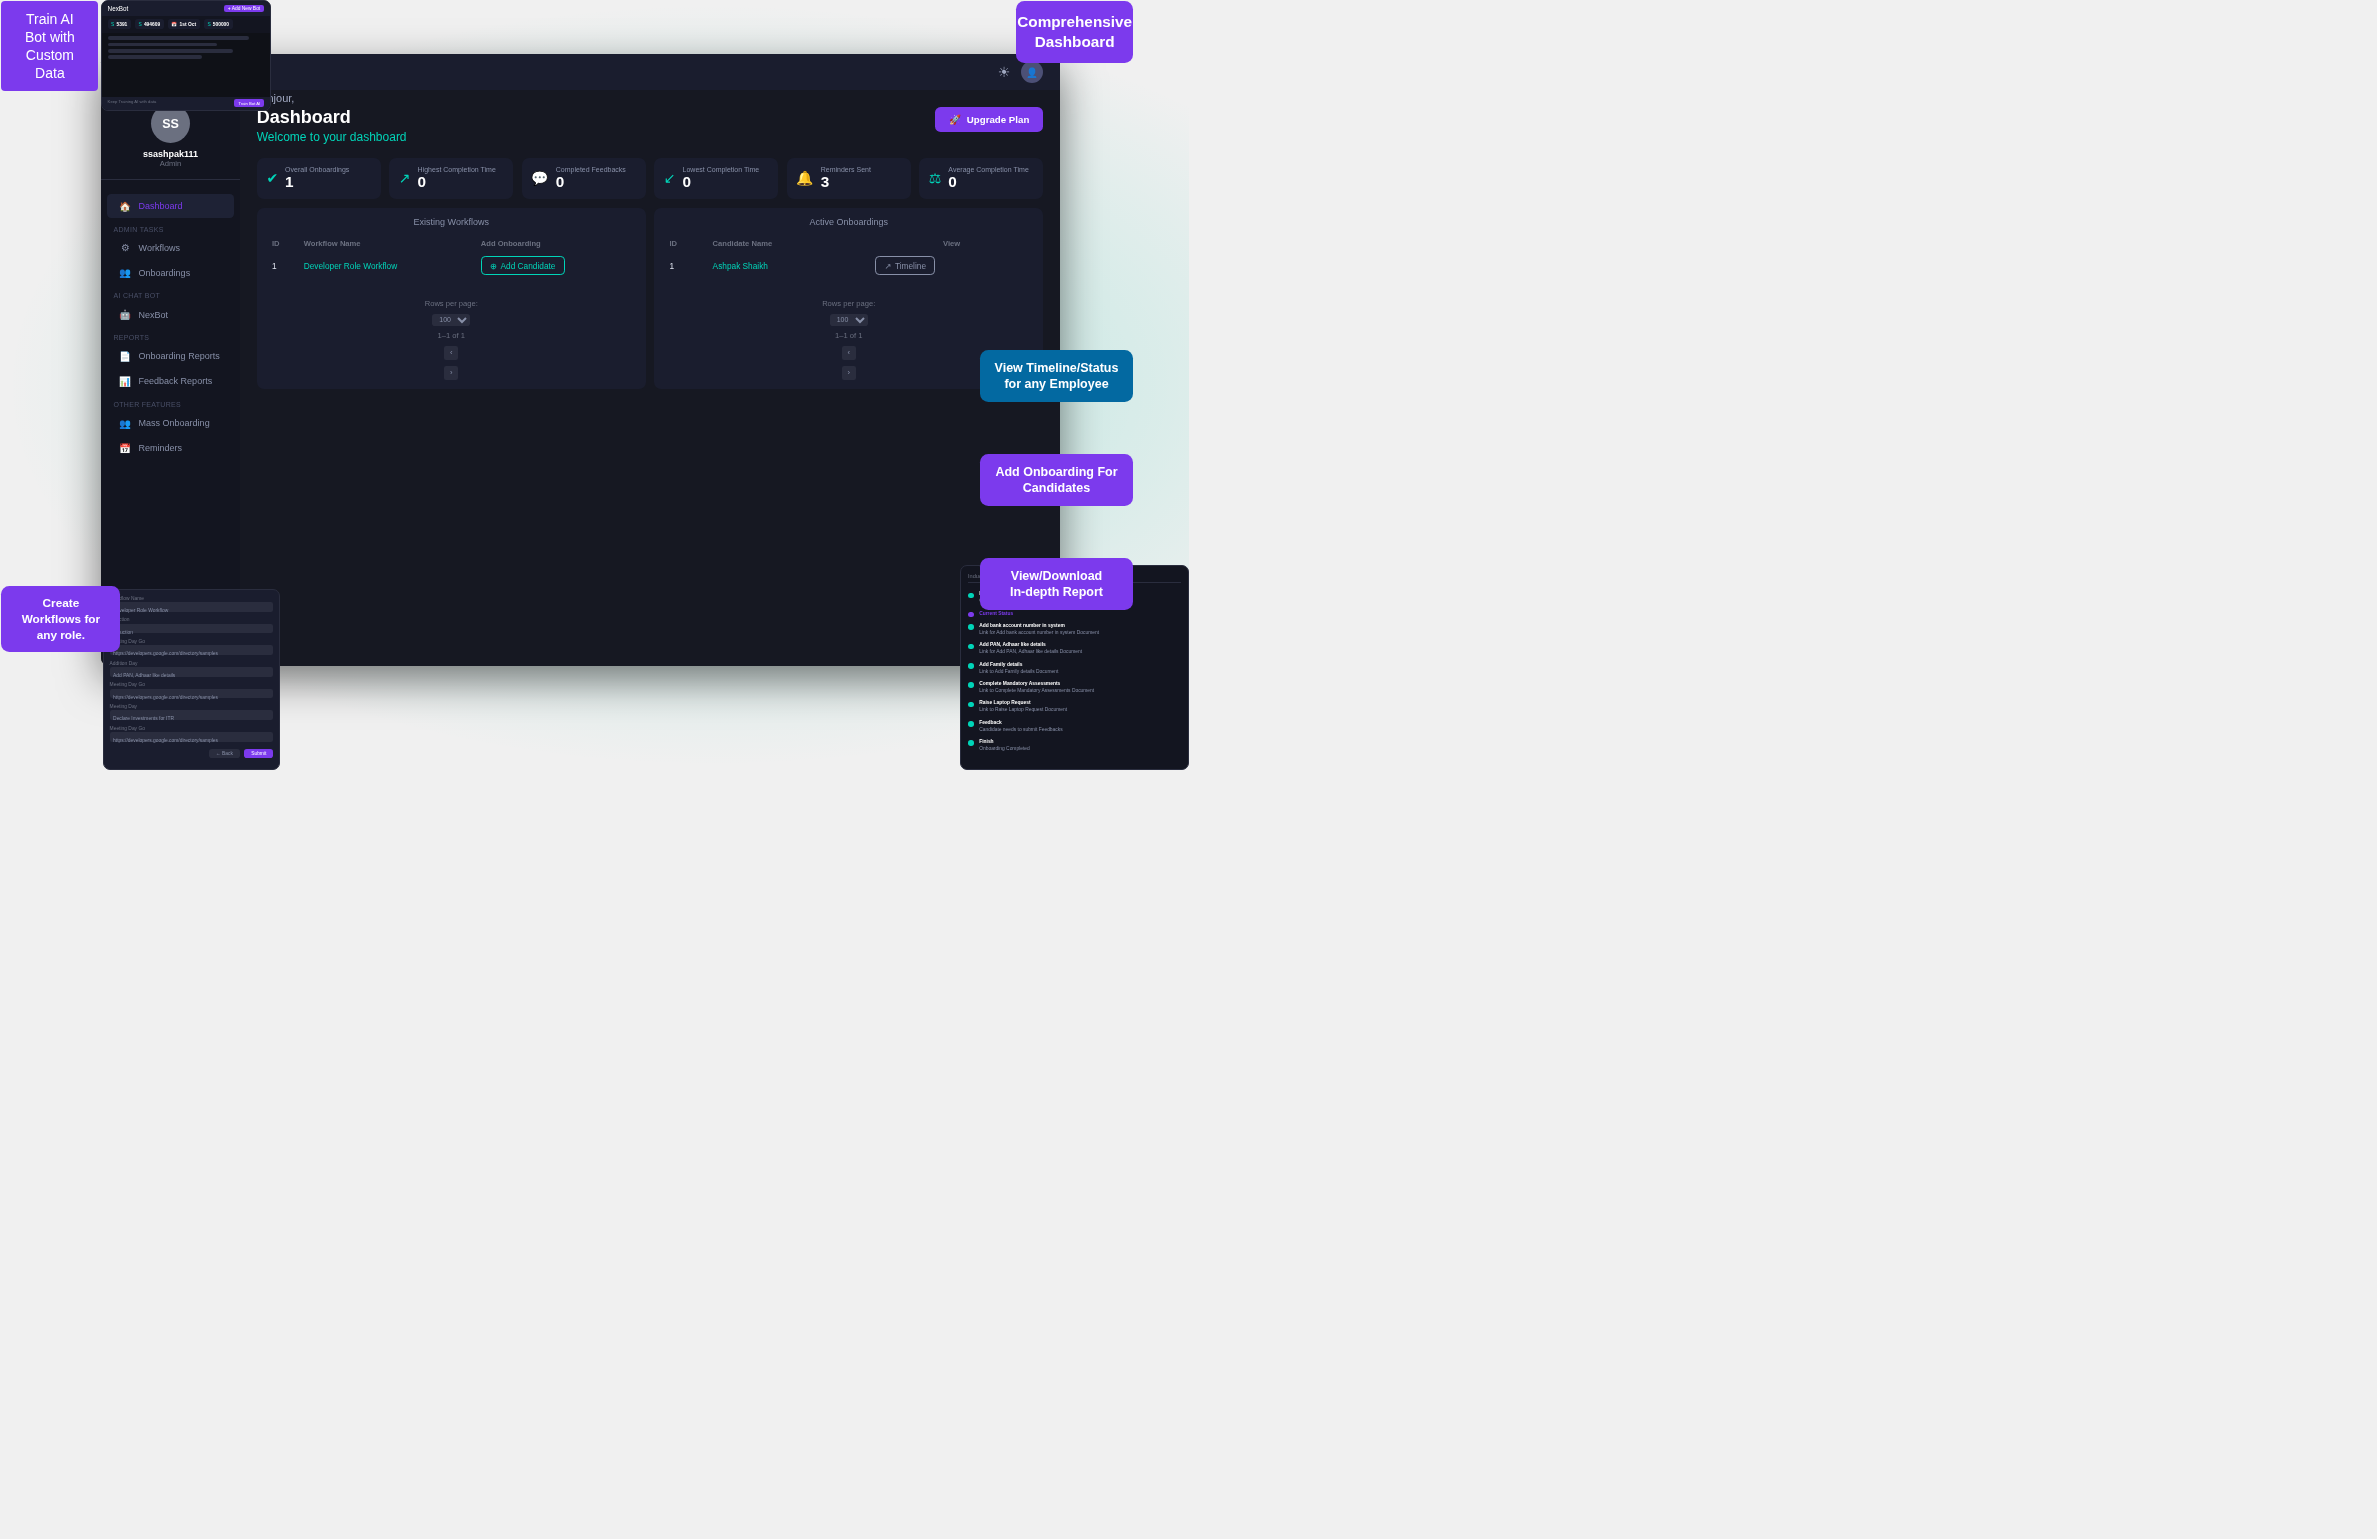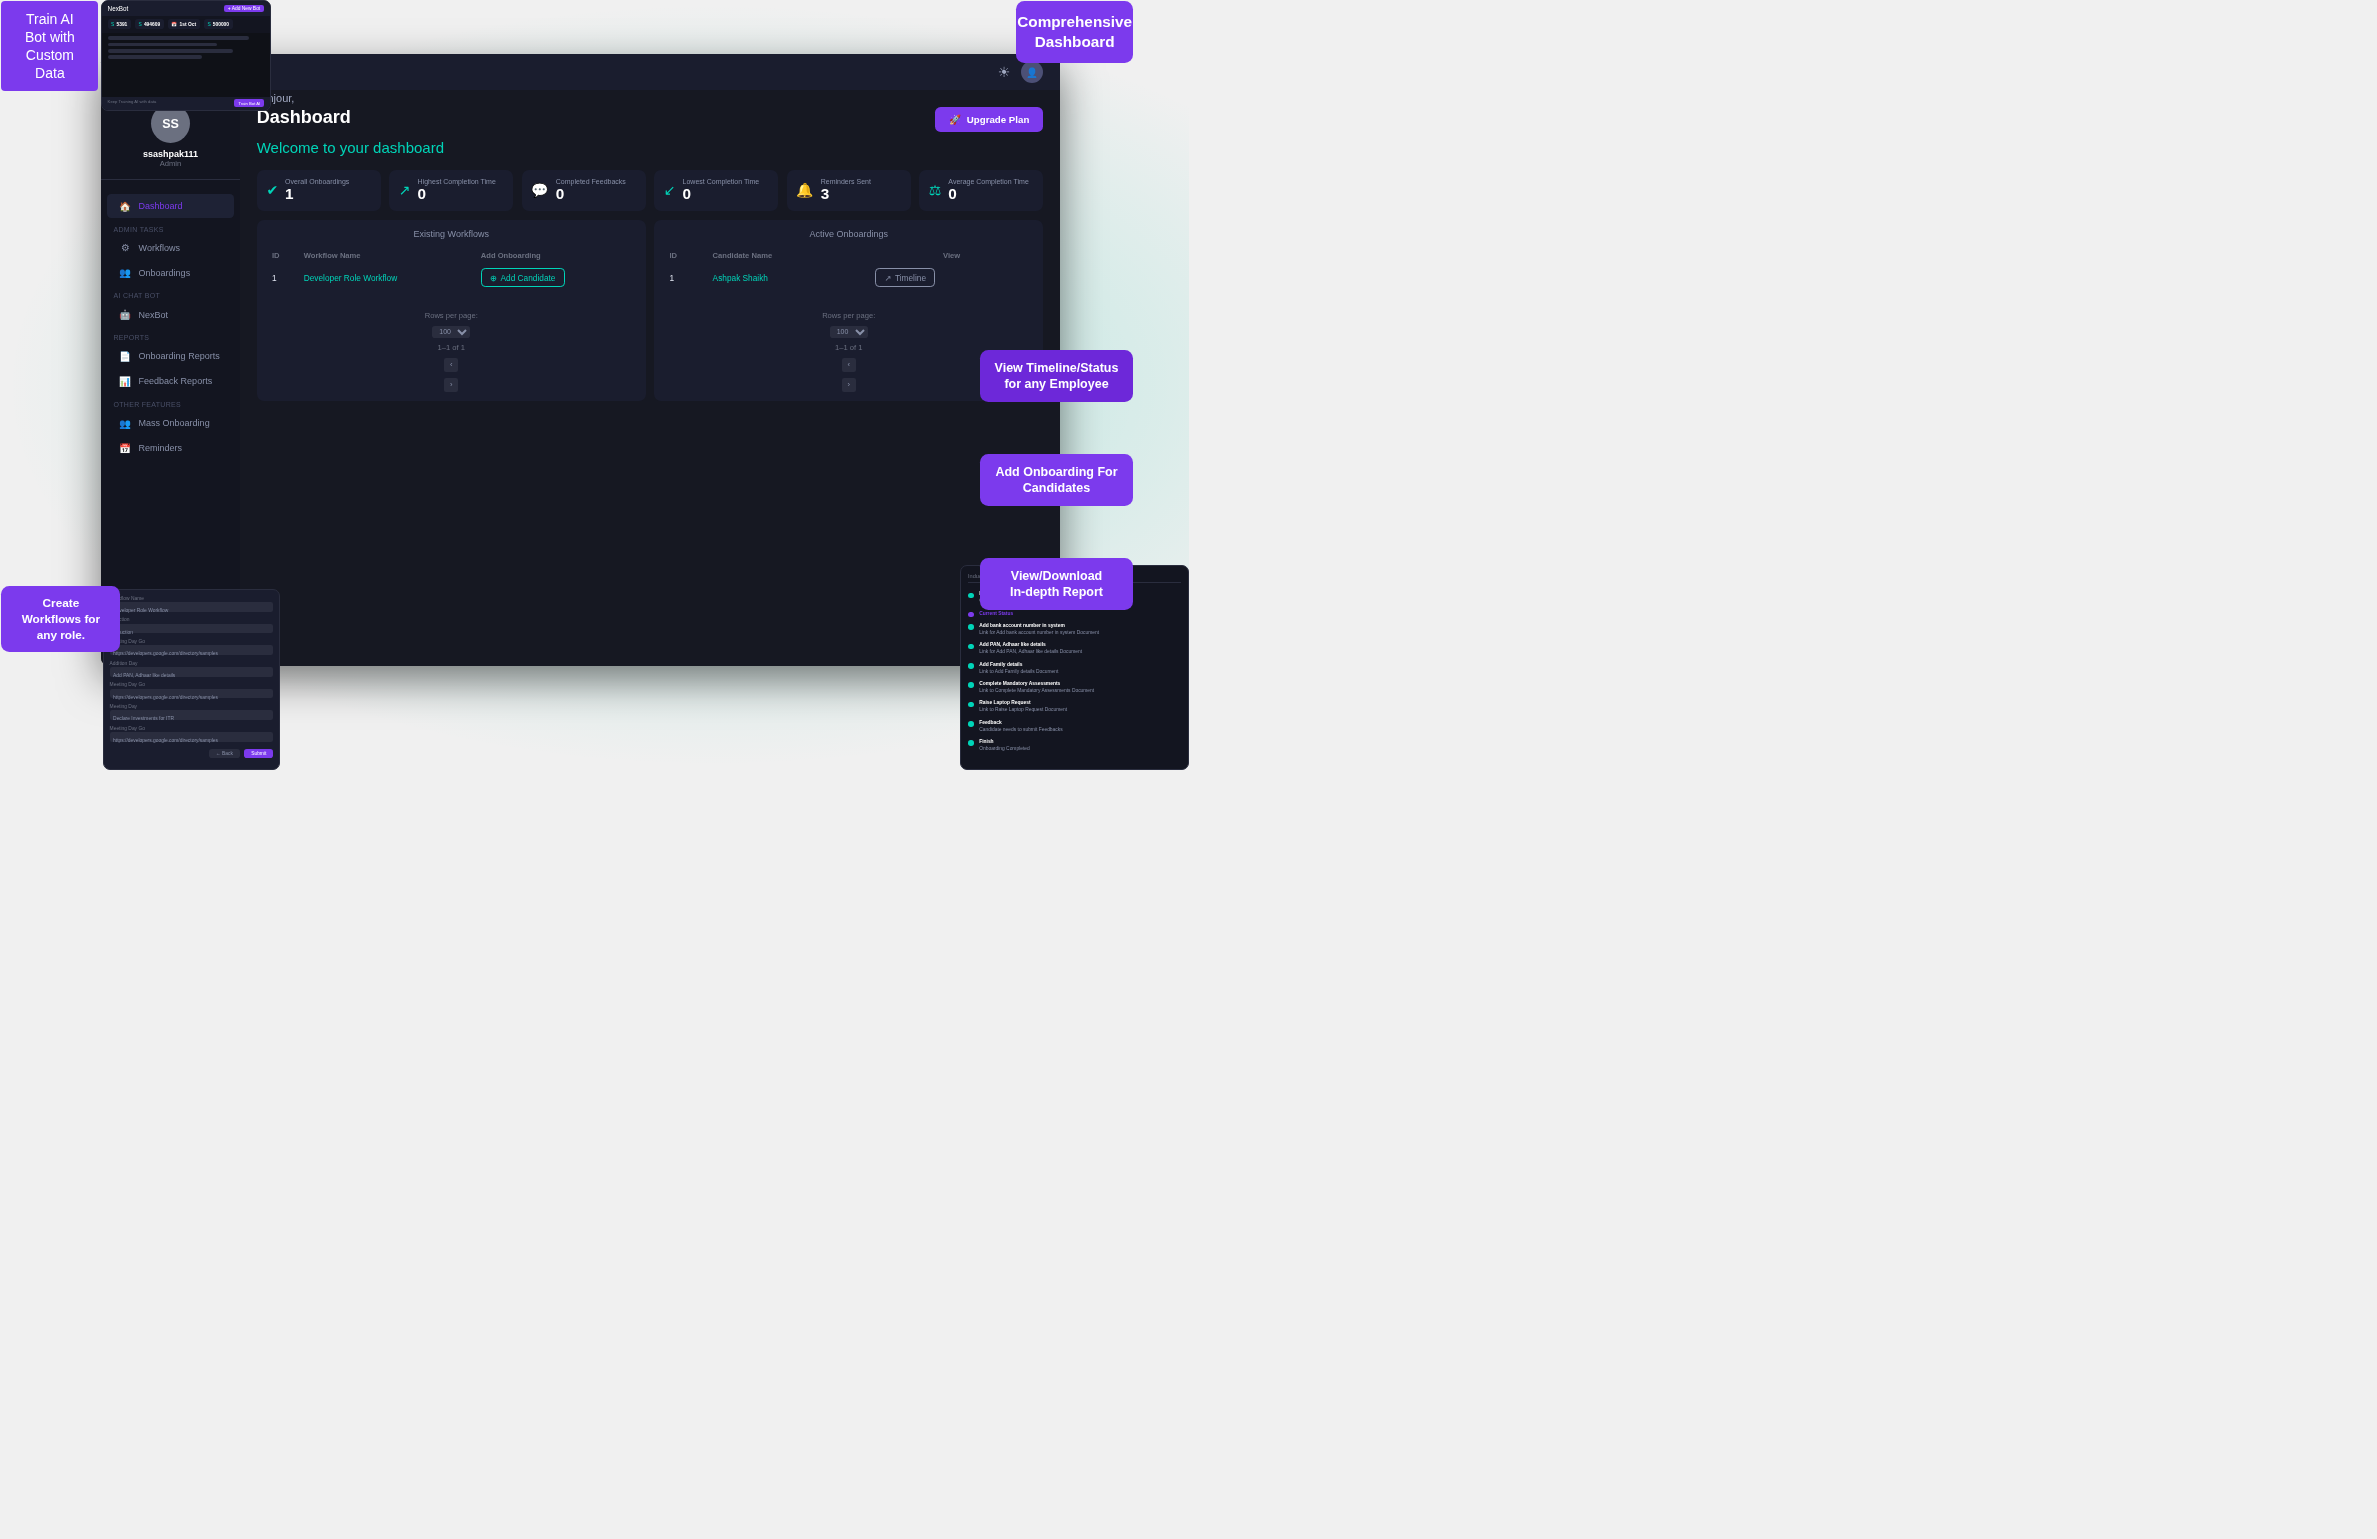--- a/index.html
+++ b/index.html
@@ -166,22 +166,22 @@
       align-items: flex-start;
       margin-bottom: 14px;
     }
     .dashboard-title {
       color: white;
       font-size: 18px;
       font-weight: 700;
     }
     .dashboard-subtitle {
       color: #00d4b8;
-      font-size: 15px;
-      margin-top: 11px;
+      font-size: 12px;
+      margin-top: 2px;
     }
     .upgrade-btn {
       background: #7c3aed;
       color: white;
       border: none;
       border-radius: 5.6px;
       padding: 7px 14px;
       font-size: 9.7px;
       font-weight: 600;
       cursor: pointer;
@@ -439,21 +439,21 @@
       font-weight: 800;
       text-align: center;
       line-height: 1.3;
       z-index: 200;
       width: 119px;
     }
     .ann-bottom-right-1 {
       position: absolute;
       bottom: 368px;
       right: 56px;
-      background: #6d28d9;
+      background: #0369a1;
       color: white;
       border-radius: 8.3px;
       padding: 9.7px 12.5px;
       font-size: 12.5px;
       font-weight: 700;
       text-align: center;
       line-height: 1.3;
       z-index: 200;
       width: 153px;
     }

